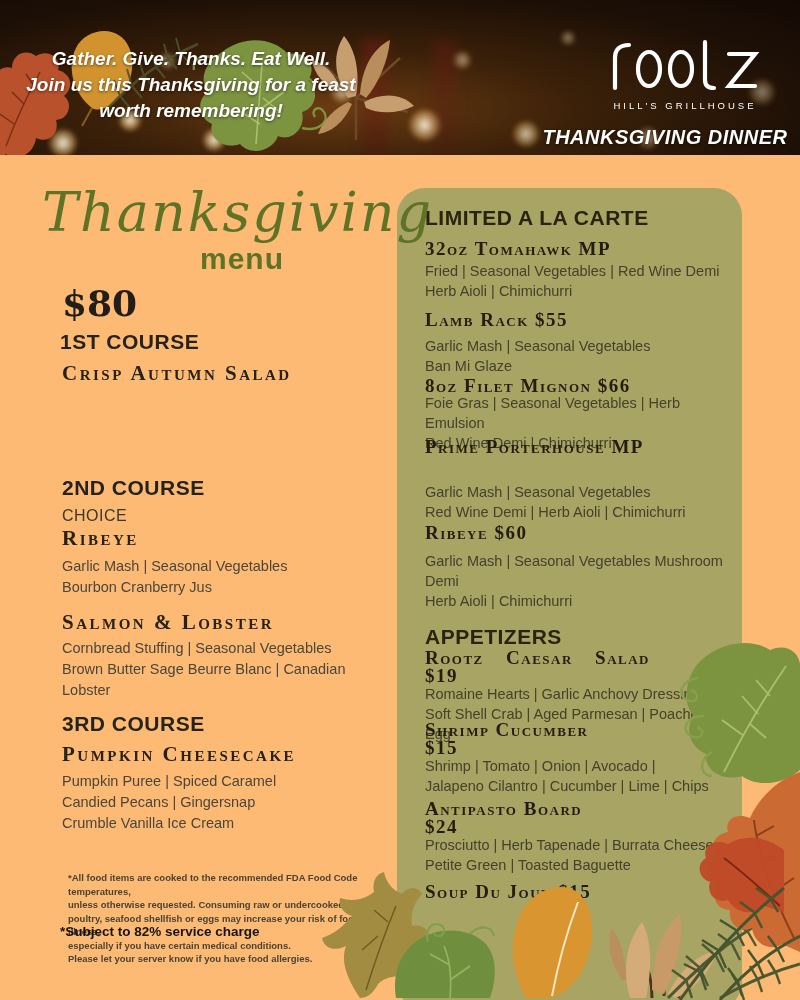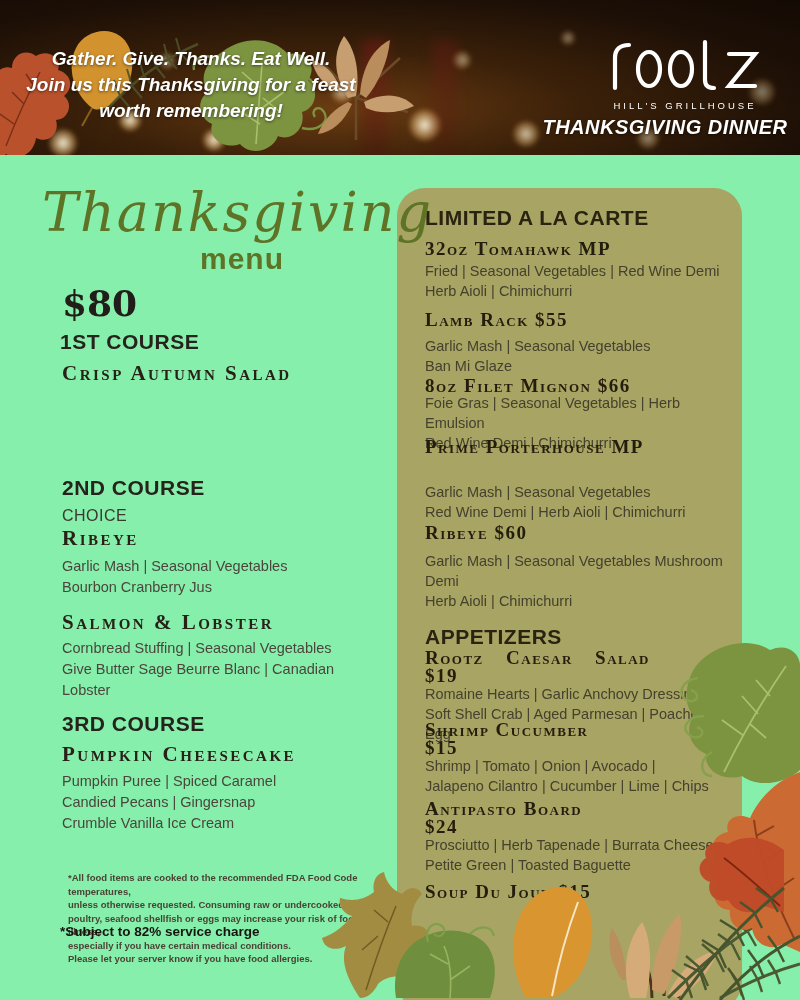--- a/index.html
+++ b/index.html
@@ -1,33 +1,33 @@
 <!DOCTYPE html>
 <html><head>
 <meta charset="utf-8">
 <style>
   html,body{margin:0;padding:0;background:#555;}
-  .page{position:relative;width:800px;height:1000px;background:#86efac;overflow:hidden;
+  .page{position:relative;width:800px;height:1000px;background:#fdba74;overflow:hidden;
         font-family:"Liberation Sans",sans-serif;}
   .abs{position:absolute;}
 
   
   .header{position:absolute;left:0;top:0;width:800px;height:155px;overflow:hidden;
           background:radial-gradient(ellipse at 42% 70%, #6b3c12 0%, #3a2009 38%, #1c0f06 75%, #140a04 100%);}
   .bokeh{position:absolute;border-radius:50%;
          background:radial-gradient(circle, rgba(255,247,218,.95) 0%, rgba(255,196,110,.35) 55%, rgba(255,196,110,0) 72%);
          filter:blur(2px);}
   .curtain{position:absolute;width:26px;height:120px;top:40px;filter:blur(6px);
            background:linear-gradient(180deg, rgba(122,28,24,.55), rgba(70,12,12,.25));}
   .tagline{position:absolute;left:18px;top:46px;width:346px;text-align:center;color:#ffffff;
            font-style:italic;font-weight:bold;font-size:19px;line-height:26px;
            text-shadow:0 1px 3px rgba(0,0,0,.55);}
   .logo-wrap{position:absolute;left:592px;top:36px;width:186px;text-align:center;color:#fff;}
   .logo-sub{font-size:9.5px;letter-spacing:3px;color:#fff;margin-top:2px;white-space:nowrap;}
-  .event-title{position:absolute;left:540px;top:116px;width:250px;text-align:center;color:#fff;
+  .event-title{position:absolute;left:540px;top:126px;width:250px;text-align:center;color:#fff;
                font-style:italic;font-weight:bold;font-size:20px;letter-spacing:.5px;
                text-shadow:0 1px 3px rgba(0,0,0,.55);}
 
   
   .script-title{font-family:"DejaVu Serif",serif;font-style:italic;font-size:54px;
                 color:#5f7326;letter-spacing:2px;white-space:nowrap;}
   .menu-sub{font-size:30px;font-weight:bold;color:#5f7326;letter-spacing:1px;text-align:center;}
   .price{font-family:"DejaVu Serif",serif;font-weight:bold;font-size:36px;color:#211e19;}
   .course-heading{font-weight:bold;font-size:21px;color:#26231c;letter-spacing:.5px;}
   .item-name{font-family:"Liberation Serif",serif;font-variant:small-caps;font-weight:bold;
@@ -175,21 +175,21 @@
   <div class="abs course-heading" style="left:60px;top:330px;">1ST COURSE</div>
   <div class="abs item-name" style="left:62px;top:361px;">Crisp Autumn Salad</div>
 
   <div class="abs course-heading" style="left:62px;top:476px;">2ND COURSE</div>
   <div class="abs choice-note" style="left:62px;top:507px;">CHOICE</div>
   <div class="abs item-name" style="left:62px;top:526px;">Ribeye</div>
   <div class="abs desc" style="left:62px;top:556px;width:320px;">Garlic Mash | Seasonal Vegetables
 Bourbon Cranberry Jus</div>
   <div class="abs item-name" style="left:62px;top:610px;">Salmon &amp; Lobster</div>
   <div class="abs desc" style="left:62px;top:638px;width:330px;">Cornbread Stuffing |  Seasonal Vegetables
-Give Butter Sage Beurre Blanc | Canadian
+Brown Butter Sage Beurre Blanc | Canadian
 Lobster</div>
 
   <div class="abs course-heading" style="left:62px;top:712px;">3RD COURSE</div>
   <div class="abs item-name" style="left:62px;top:742px;">Pumpkin Cheesecake</div>
   <div class="abs desc" style="left:62px;top:771px;width:320px;">Pumpkin Puree | Spiced Caramel
 Candied Pecans | Gingersnap
 Crumble  Vanilla Ice Cream</div>
 
   <div class="abs disclaimer" style="left:68px;top:871px;width:330px;">*All food items are cooked to the recommended FDA Food Code temperatures,
 unless otherwise requested. Consuming raw or undercooked meats,

